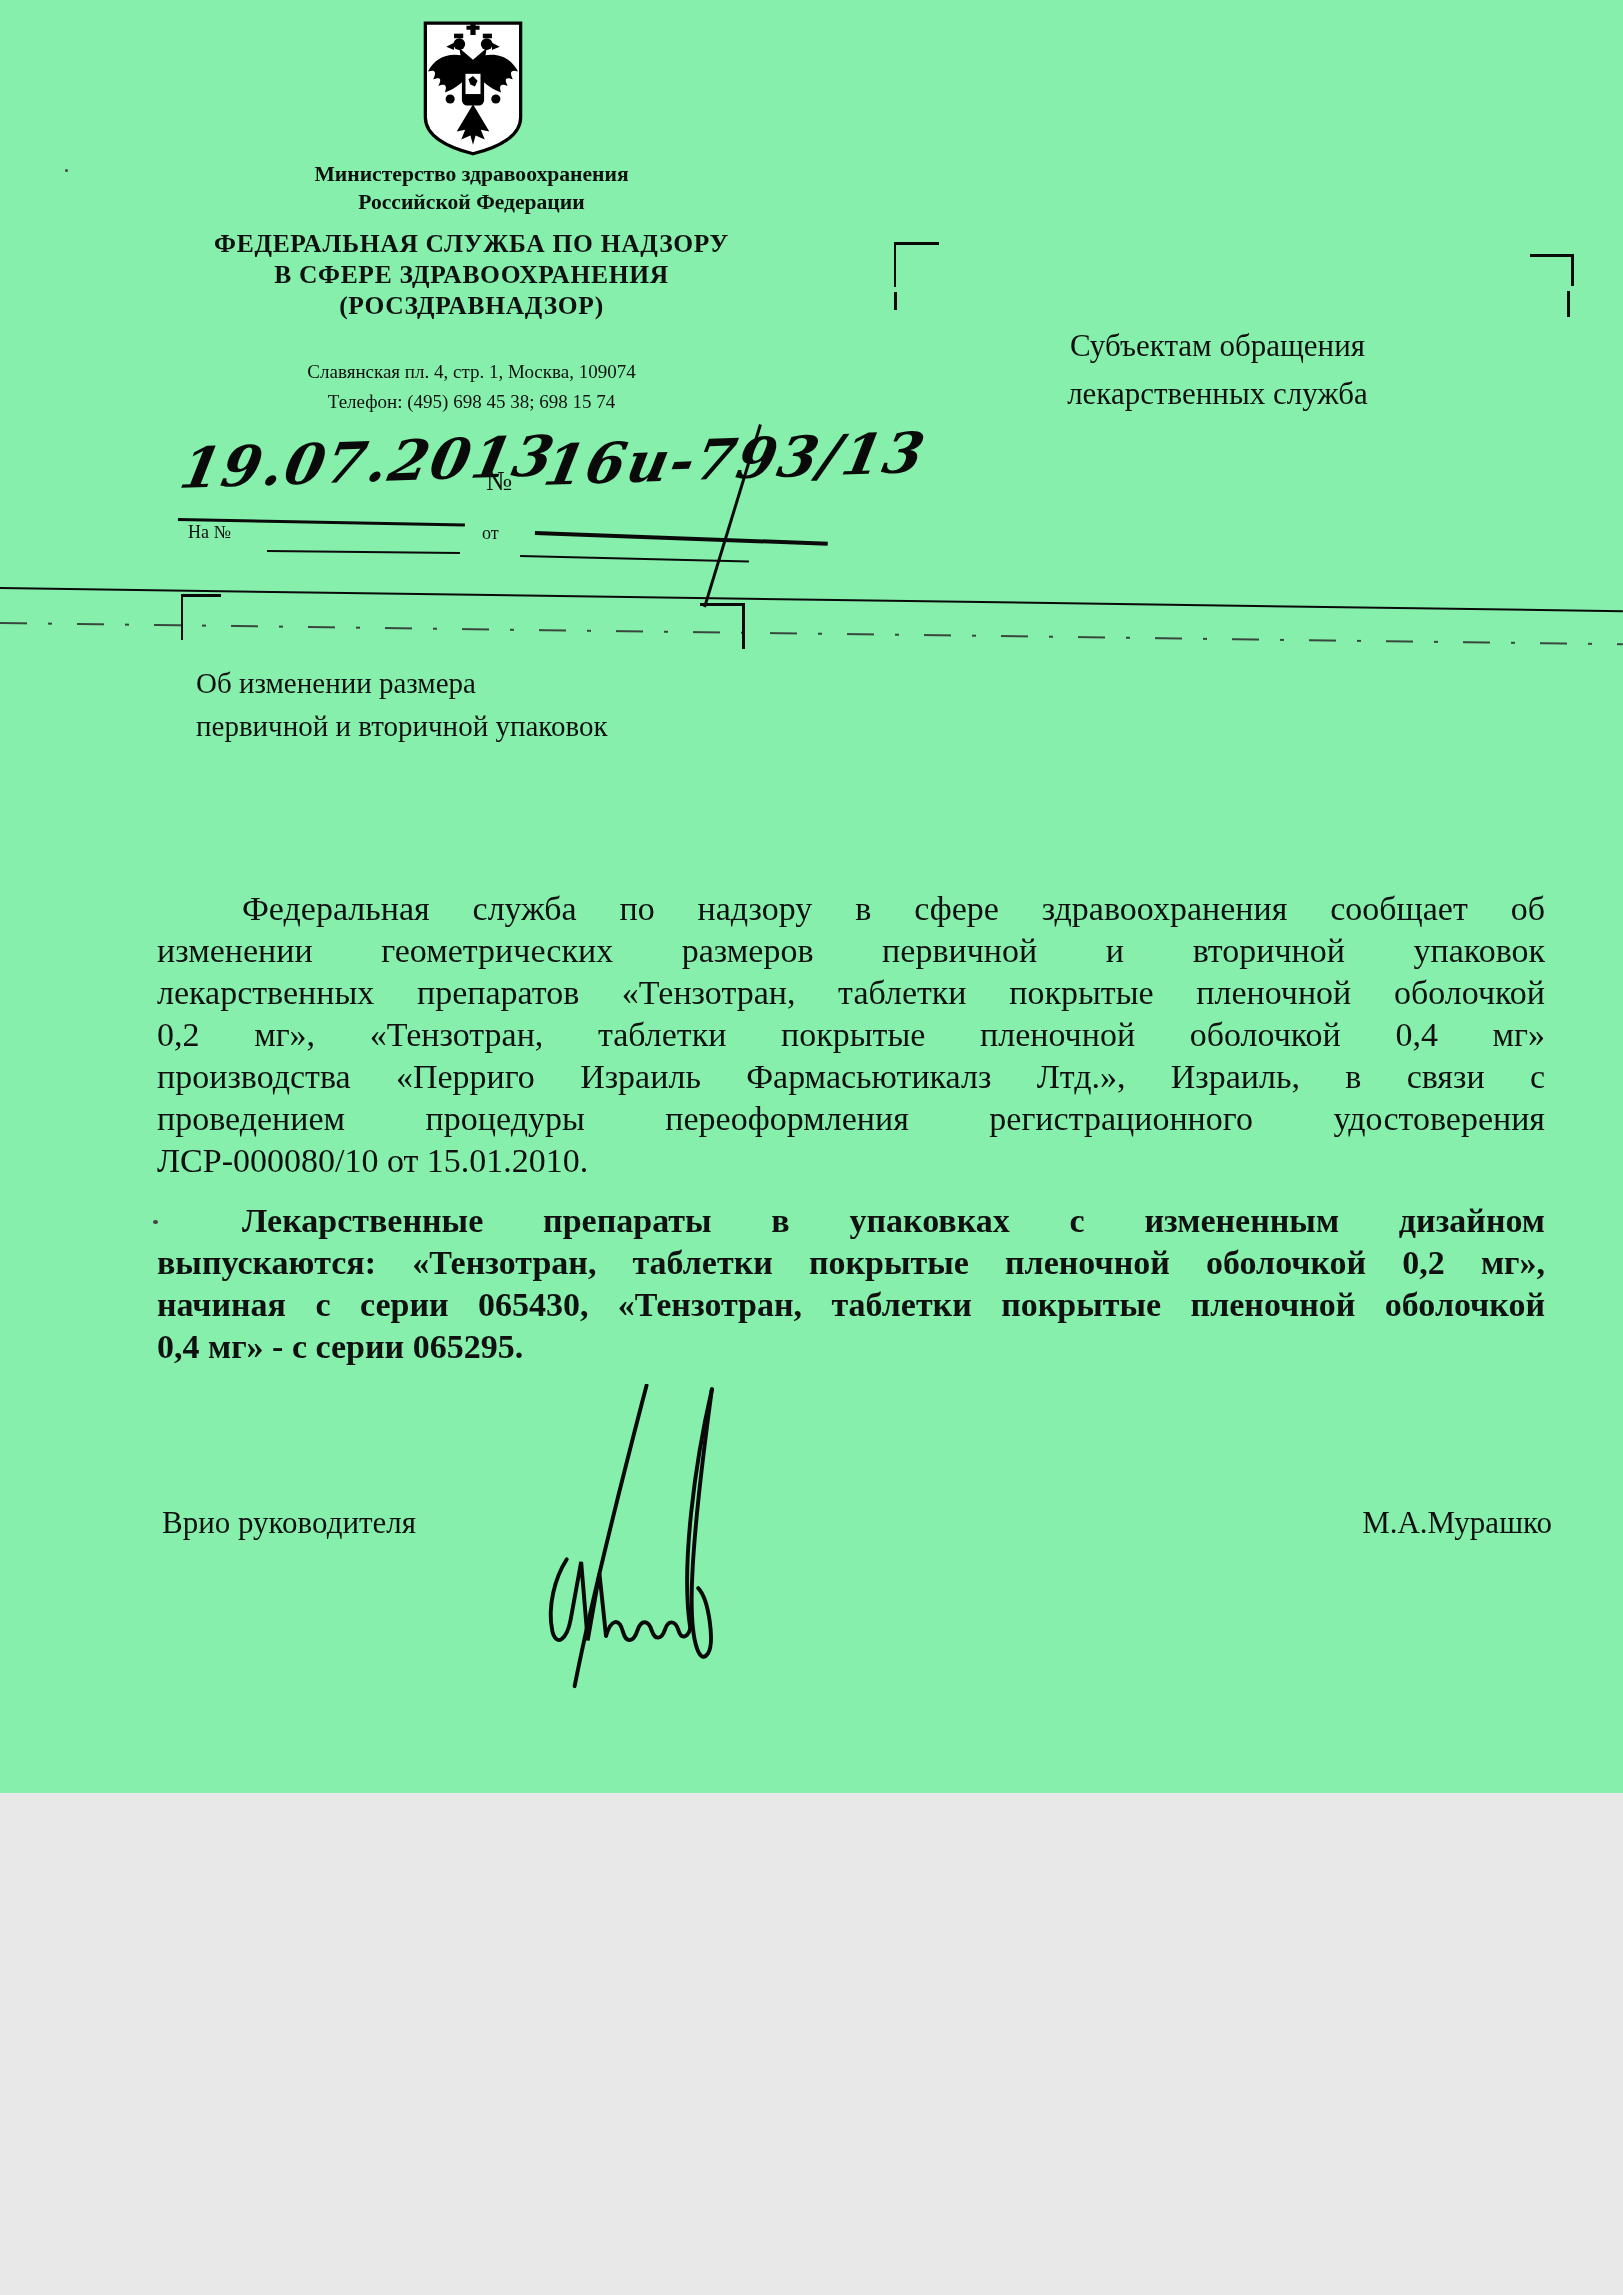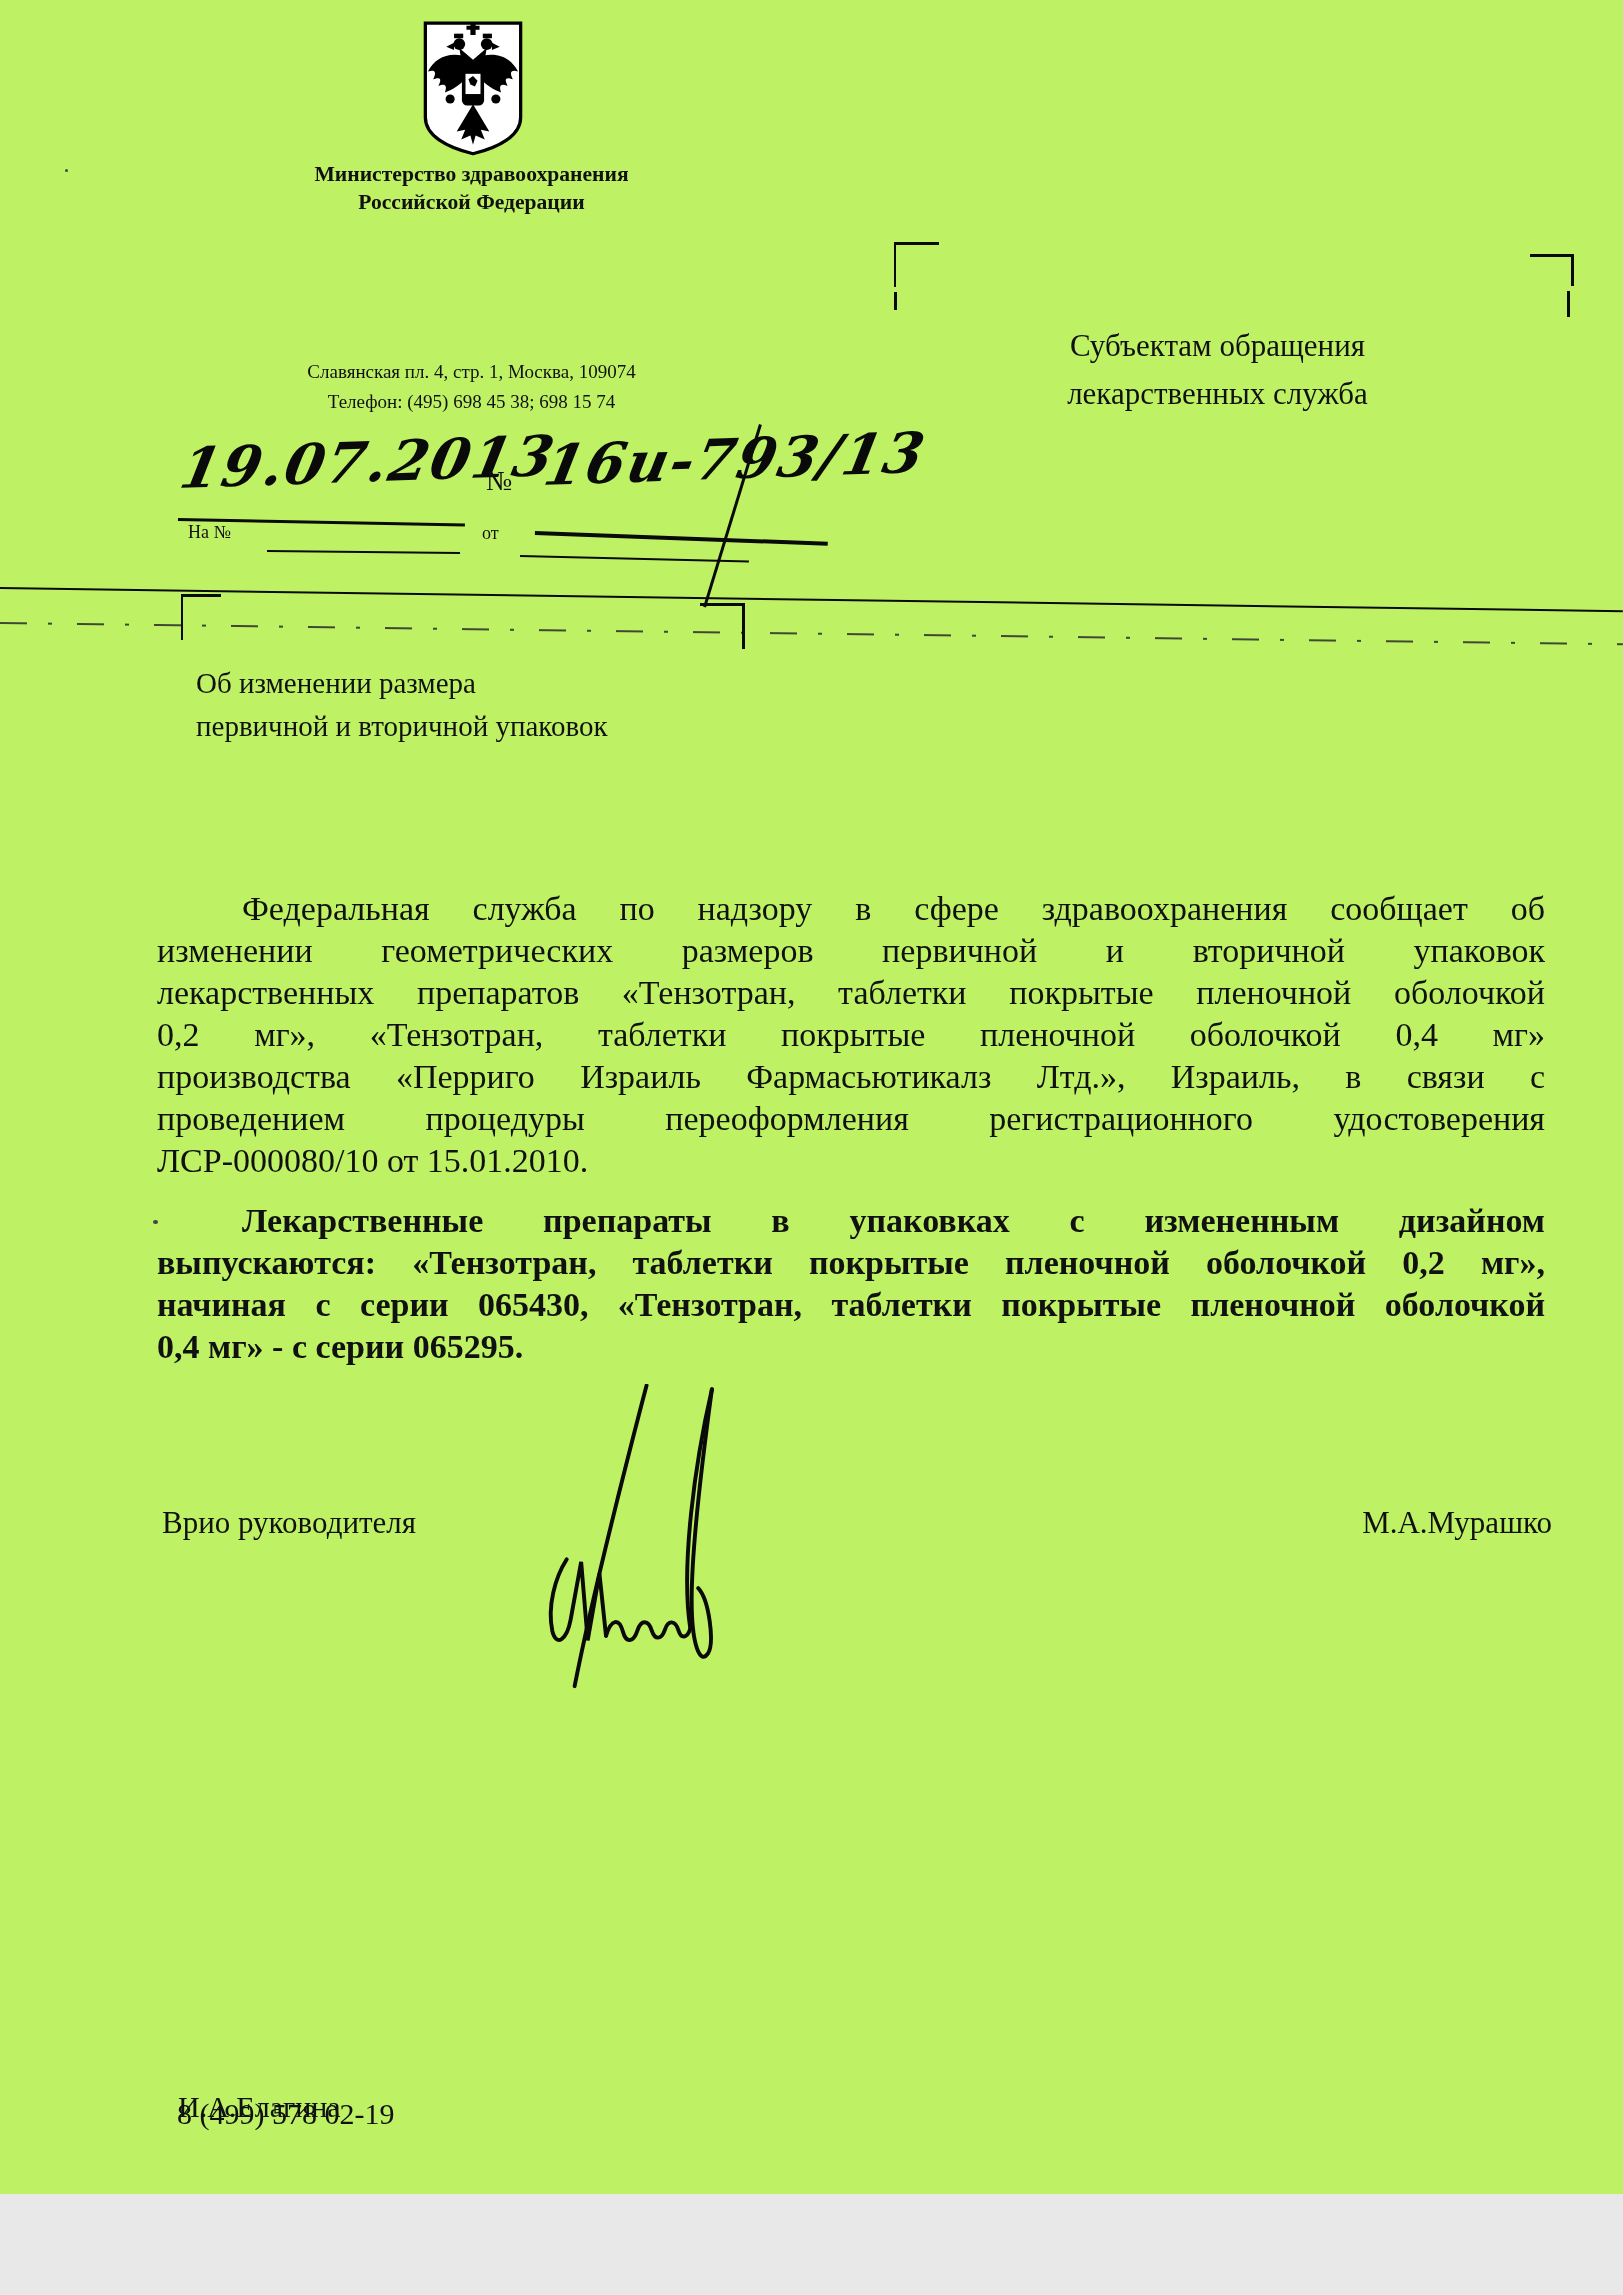--- a/index.html
+++ b/index.html
@@ -1,19 +1,19 @@
 <!DOCTYPE html>
 <html style="font-size:10.5px"><head>
 <meta charset="utf-8">
 <style>
   html,body{margin:0;padding:0;background:#e8e8e8;}
   .page{
     position:relative;
-    width:1623px;height:2194px;
-    background:#bef264;
+    width:1623px;height:1793px;
+    background:#86efac;
     overflow:hidden;
     font-family:"Liberation Serif","DejaVu Serif",serif;
     color:#111;
   }
   .abs{position:absolute;}
   .ctr{text-align:center;}
   .b{font-weight:bold;}
   
   .ministry{left:223px;top:161px;width:497px;font-size:21.6px;line-height:27.5px;}
   .service{left:167px;top:228px;width:609px;font-size:25.5px;line-height:31px;letter-spacing:0.7px;}
@@ -80,20 +80,25 @@
         <circle cx="116" cy="124" r="7"></circle>
       <rect x="68" y="84" width="26" height="34" fill="#fff" stroke="#000" stroke-width="3"></rect>
       <path d="M74,94 l7,-5 l7,7 l-4,9 l-7,-3 z"></path>
     </g>
   </svg>
 
   <div class="abs ministry ctr b">
     <div>Министерство здравоохранения</div>
     <div>Российской Федерации</div>
   </div>
+  <div class="abs service ctr b">
+    <div>ФЕДЕРАЛЬНАЯ СЛУЖБА ПО НАДЗОРУ</div>
+    <div>В СФЕРЕ ЗДРАВООХРАНЕНИЯ</div>
+    <div>(РОСЗДРАВНАДЗОР)</div>
+  </div>
   <div class="abs addr ctr">
     <div>Славянская пл. 4, стр. 1, Москва, 109074</div>
     <div>Телефон: (495) 698 45 38; 698 15 74</div>
   </div>
 
   <div class="abs script script1">19.07.2013</div>
   <div class="abs uline" style="left:178px;top:518px;width:287px;height:3.3px;transform:rotate(1.1deg);"></div>
   <div class="abs numsign">№</div>
   <div class="abs script script2">16и-793/13</div>
   <div class="abs uline" style="left:535px;top:531px;width:293px;height:3.9px;transform:rotate(2.1deg);"></div>

